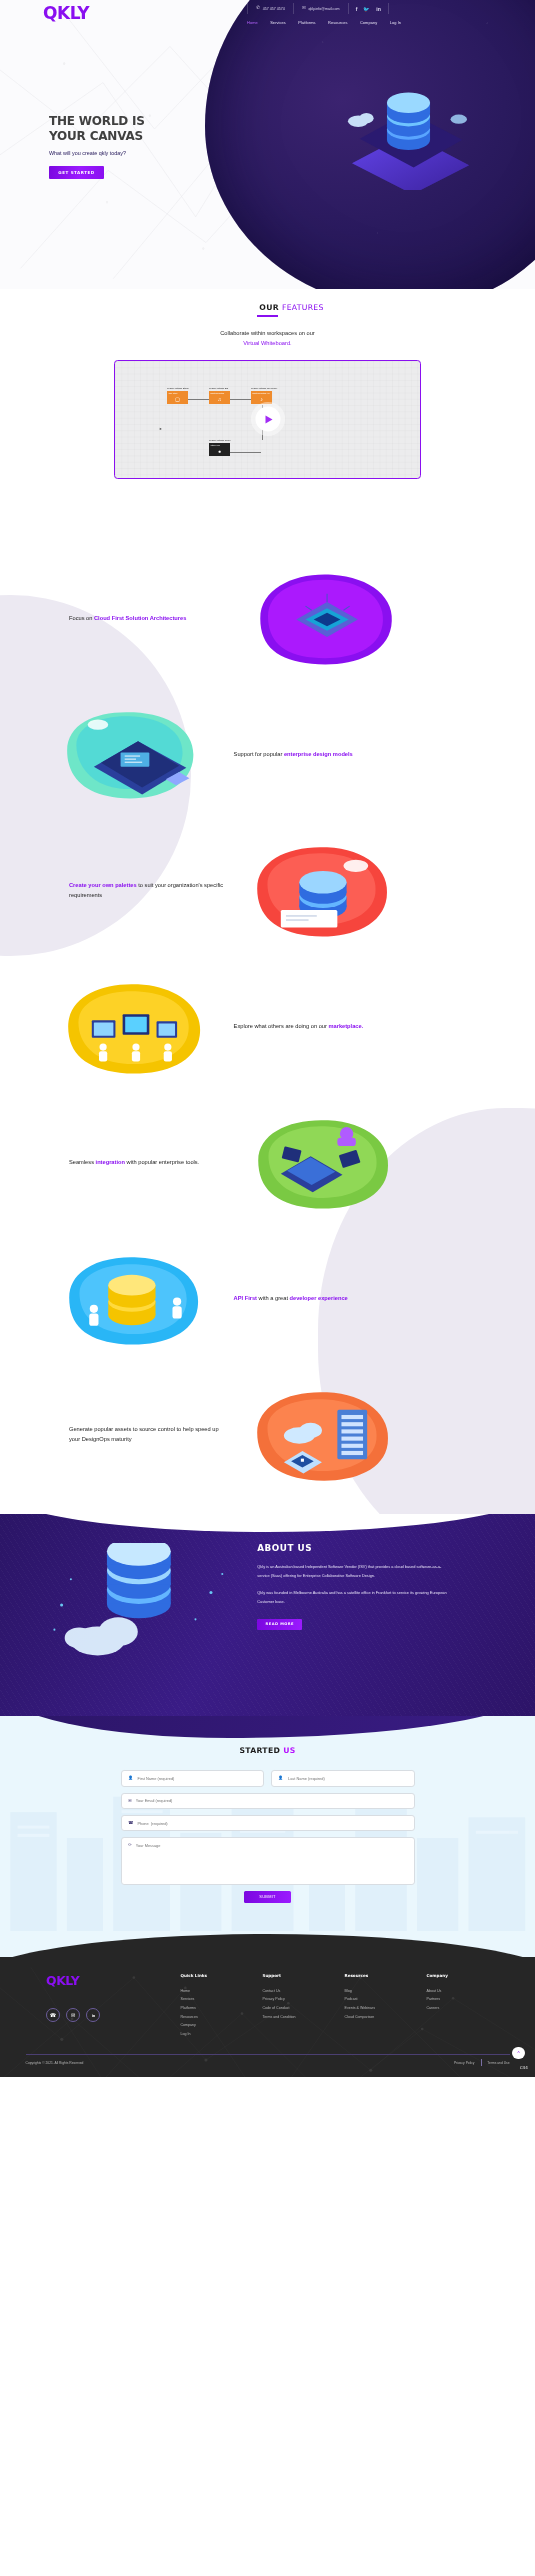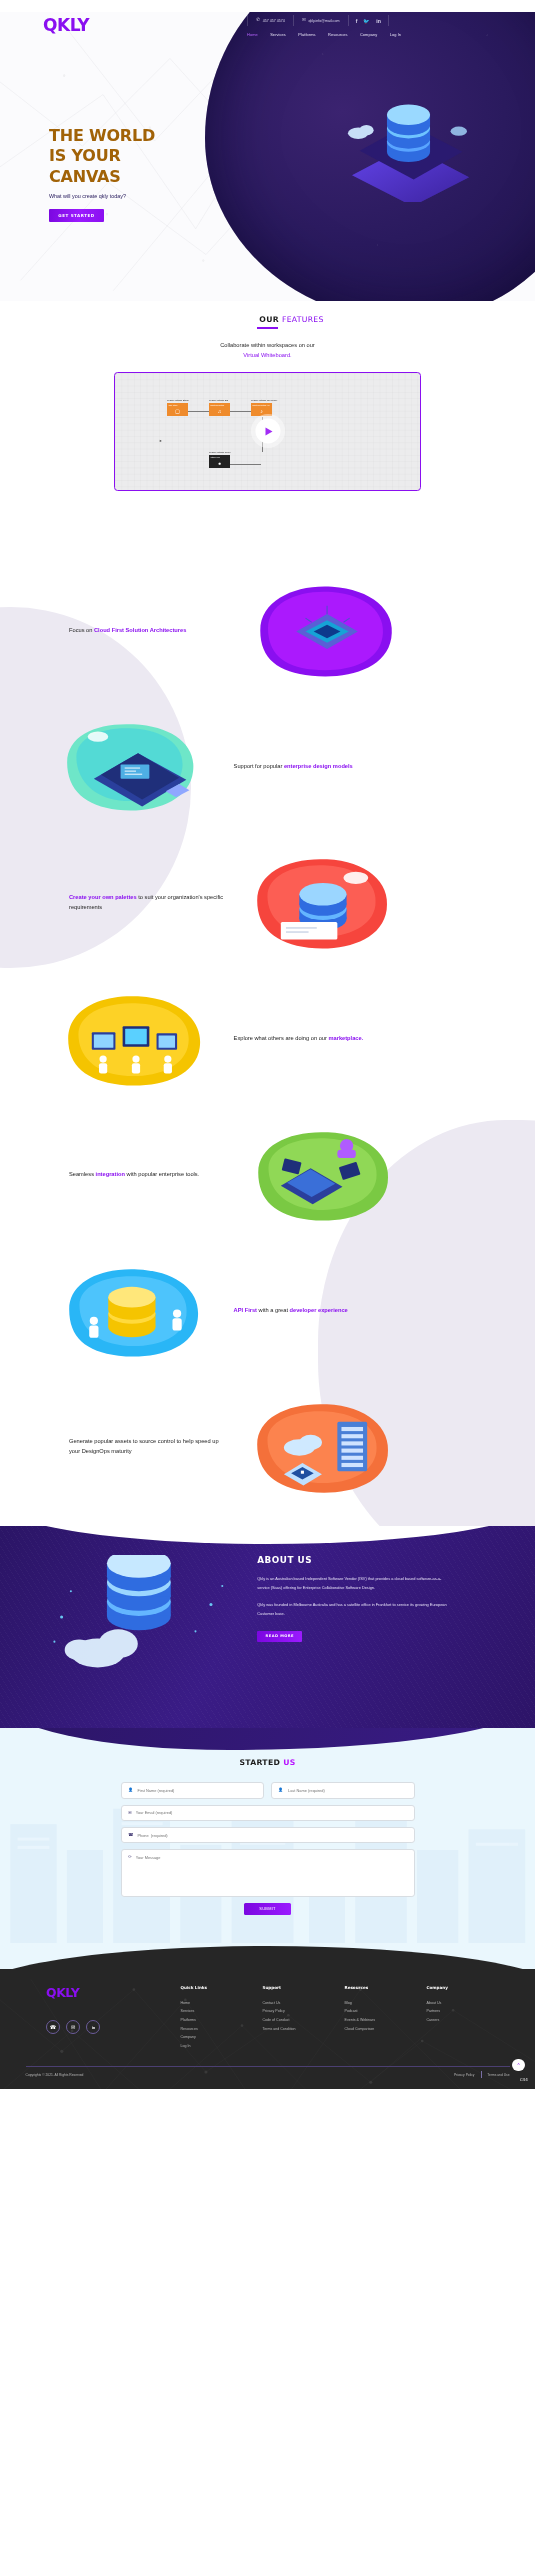--- a/index.html
+++ b/index.html
@@ -3,21 +3,21 @@
 <meta charset="utf-8">
 <style>
   * { box-sizing: border-box; margin:0; padding:0; }
   body {
     width: 535px;
     font-family: "Liberation Sans", sans-serif;
     background: #ffffff;
     overflow-x: hidden;
     position: relative;
   }
-  .page { width:535px; position:relative; overflow:hidden;margin-top:12px; }
+  .page { width:535px; position:relative; overflow:hidden; }
 
   
   .hero {
     position:relative;
     height: 289px;
     background:#fbfbfd;
     overflow:hidden;
   }
   .hero-net {
     position:absolute; inset:0;
@@ -75,22 +75,22 @@
   .nav {
     position:absolute; top:19.6px; left:247px; z-index:30;
     display:flex; gap:12.4px; font-size:3.9px;
   }
   .nav a { color:#e7e3f5; text-decoration:none; letter-spacing:0.1px; }
   .nav a.active { color:#b663ff; }
 
   .hero-copy { position:absolute; left:49px; top:114px; z-index:20; }
   .hero-copy h1 {
     font-family:"DejaVu Sans", sans-serif;
-    font-size:16px; line-height:1.28; font-weight:800;
-    color:#a16207; letter-spacing:-0.2px; max-width:124px;
+    font-size:12px; line-height:1.28; font-weight:800;
+    color:#404040; letter-spacing:-0.2px; max-width:124px;
     text-transform:uppercase;
   }
   .hero-sub { margin-top:5.2px; font-size:5.4px; color:#2c2060; }
   .btn-primary {
     display:inline-block; margin-top:10.3px;
     padding:4.1px 9.3px; border:none; cursor:pointer;
     background:linear-gradient(95deg,#7b07e0 0%,#9b1bff 55%,#8a0ff0 100%);
     color:#fff; font-size:4.1px; font-weight:700; letter-spacing:0.5px;
     border-radius:1px; font-family:"DejaVu Sans", sans-serif;
   }

